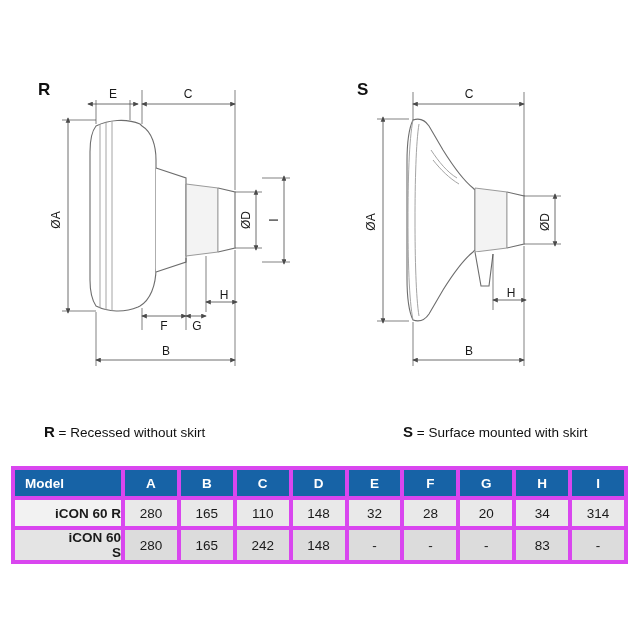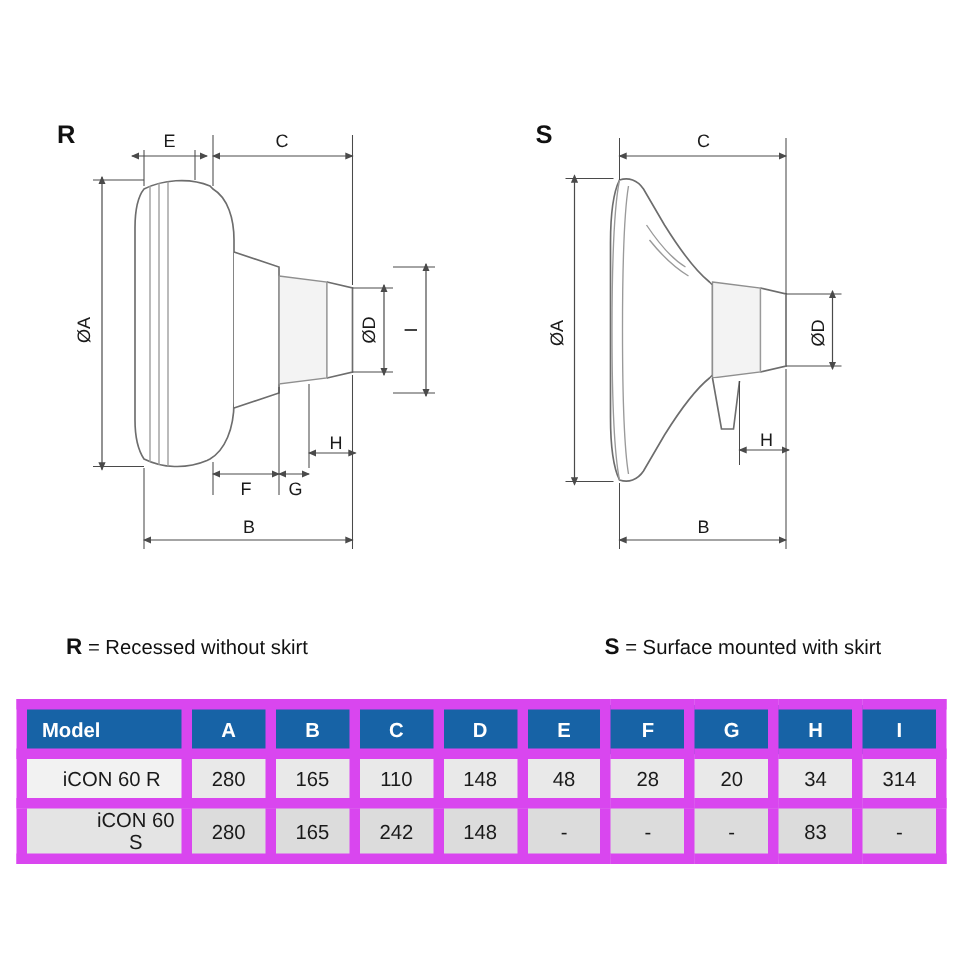--- a/index.html
+++ b/index.html
@@ -94,21 +94,21 @@
     top: 466px;
     width: 613px;
   }
   table.spec {
     border-collapse: collapse;
     width: 613px;
     table-layout: fixed;
   }
   table.spec th,
   table.spec td {
-    border: 7px solid #d946ef;
+    border: 4px solid #d946ef;
     height: 26px;
     text-align: center;
     font-size: 13.5px;
     padding: 0;
   }
   table.spec thead th {
     background: #1763a6;
     color: #ffffff;
     font-weight: bold;
   }
@@ -117,23 +117,23 @@
     padding-left: 10px;
   }
   table.spec tbody td {
     background: #e9e9e9;
     color: #1a1a1a;
   }
   table.spec tbody tr.alt td {
     background: #dcdcdc;
   }
   table.spec tbody td.model-col {
-    text-align: center;
+    text-align: right;
     padding-left: 10px;
-    font-weight: normal;
+    font-weight: bold;
     background: #f2f2f2;
   }
   table.spec tbody tr.alt td.model-col {
     background: #e4e4e4;
     padding-left: 42px;
   }
   col.c-model { width: 110px; }
   col.c-dim { width: 55.9px; }
 </style>
 </head>
@@ -335,21 +335,21 @@
           <th>I</th>
         </tr>
       </thead>
       <tbody>
         <tr>
           <td class="model-col">iCON 60 R</td>
           <td>280</td>
           <td>165</td>
           <td>110</td>
           <td>148</td>
-          <td>48</td>
+          <td>32</td>
           <td>28</td>
           <td>20</td>
           <td>34</td>
           <td>314</td>
         </tr>
         <tr class="alt">
           <td class="model-col">iCON 60 S</td>
           <td>280</td>
           <td>165</td>
           <td>242</td>

